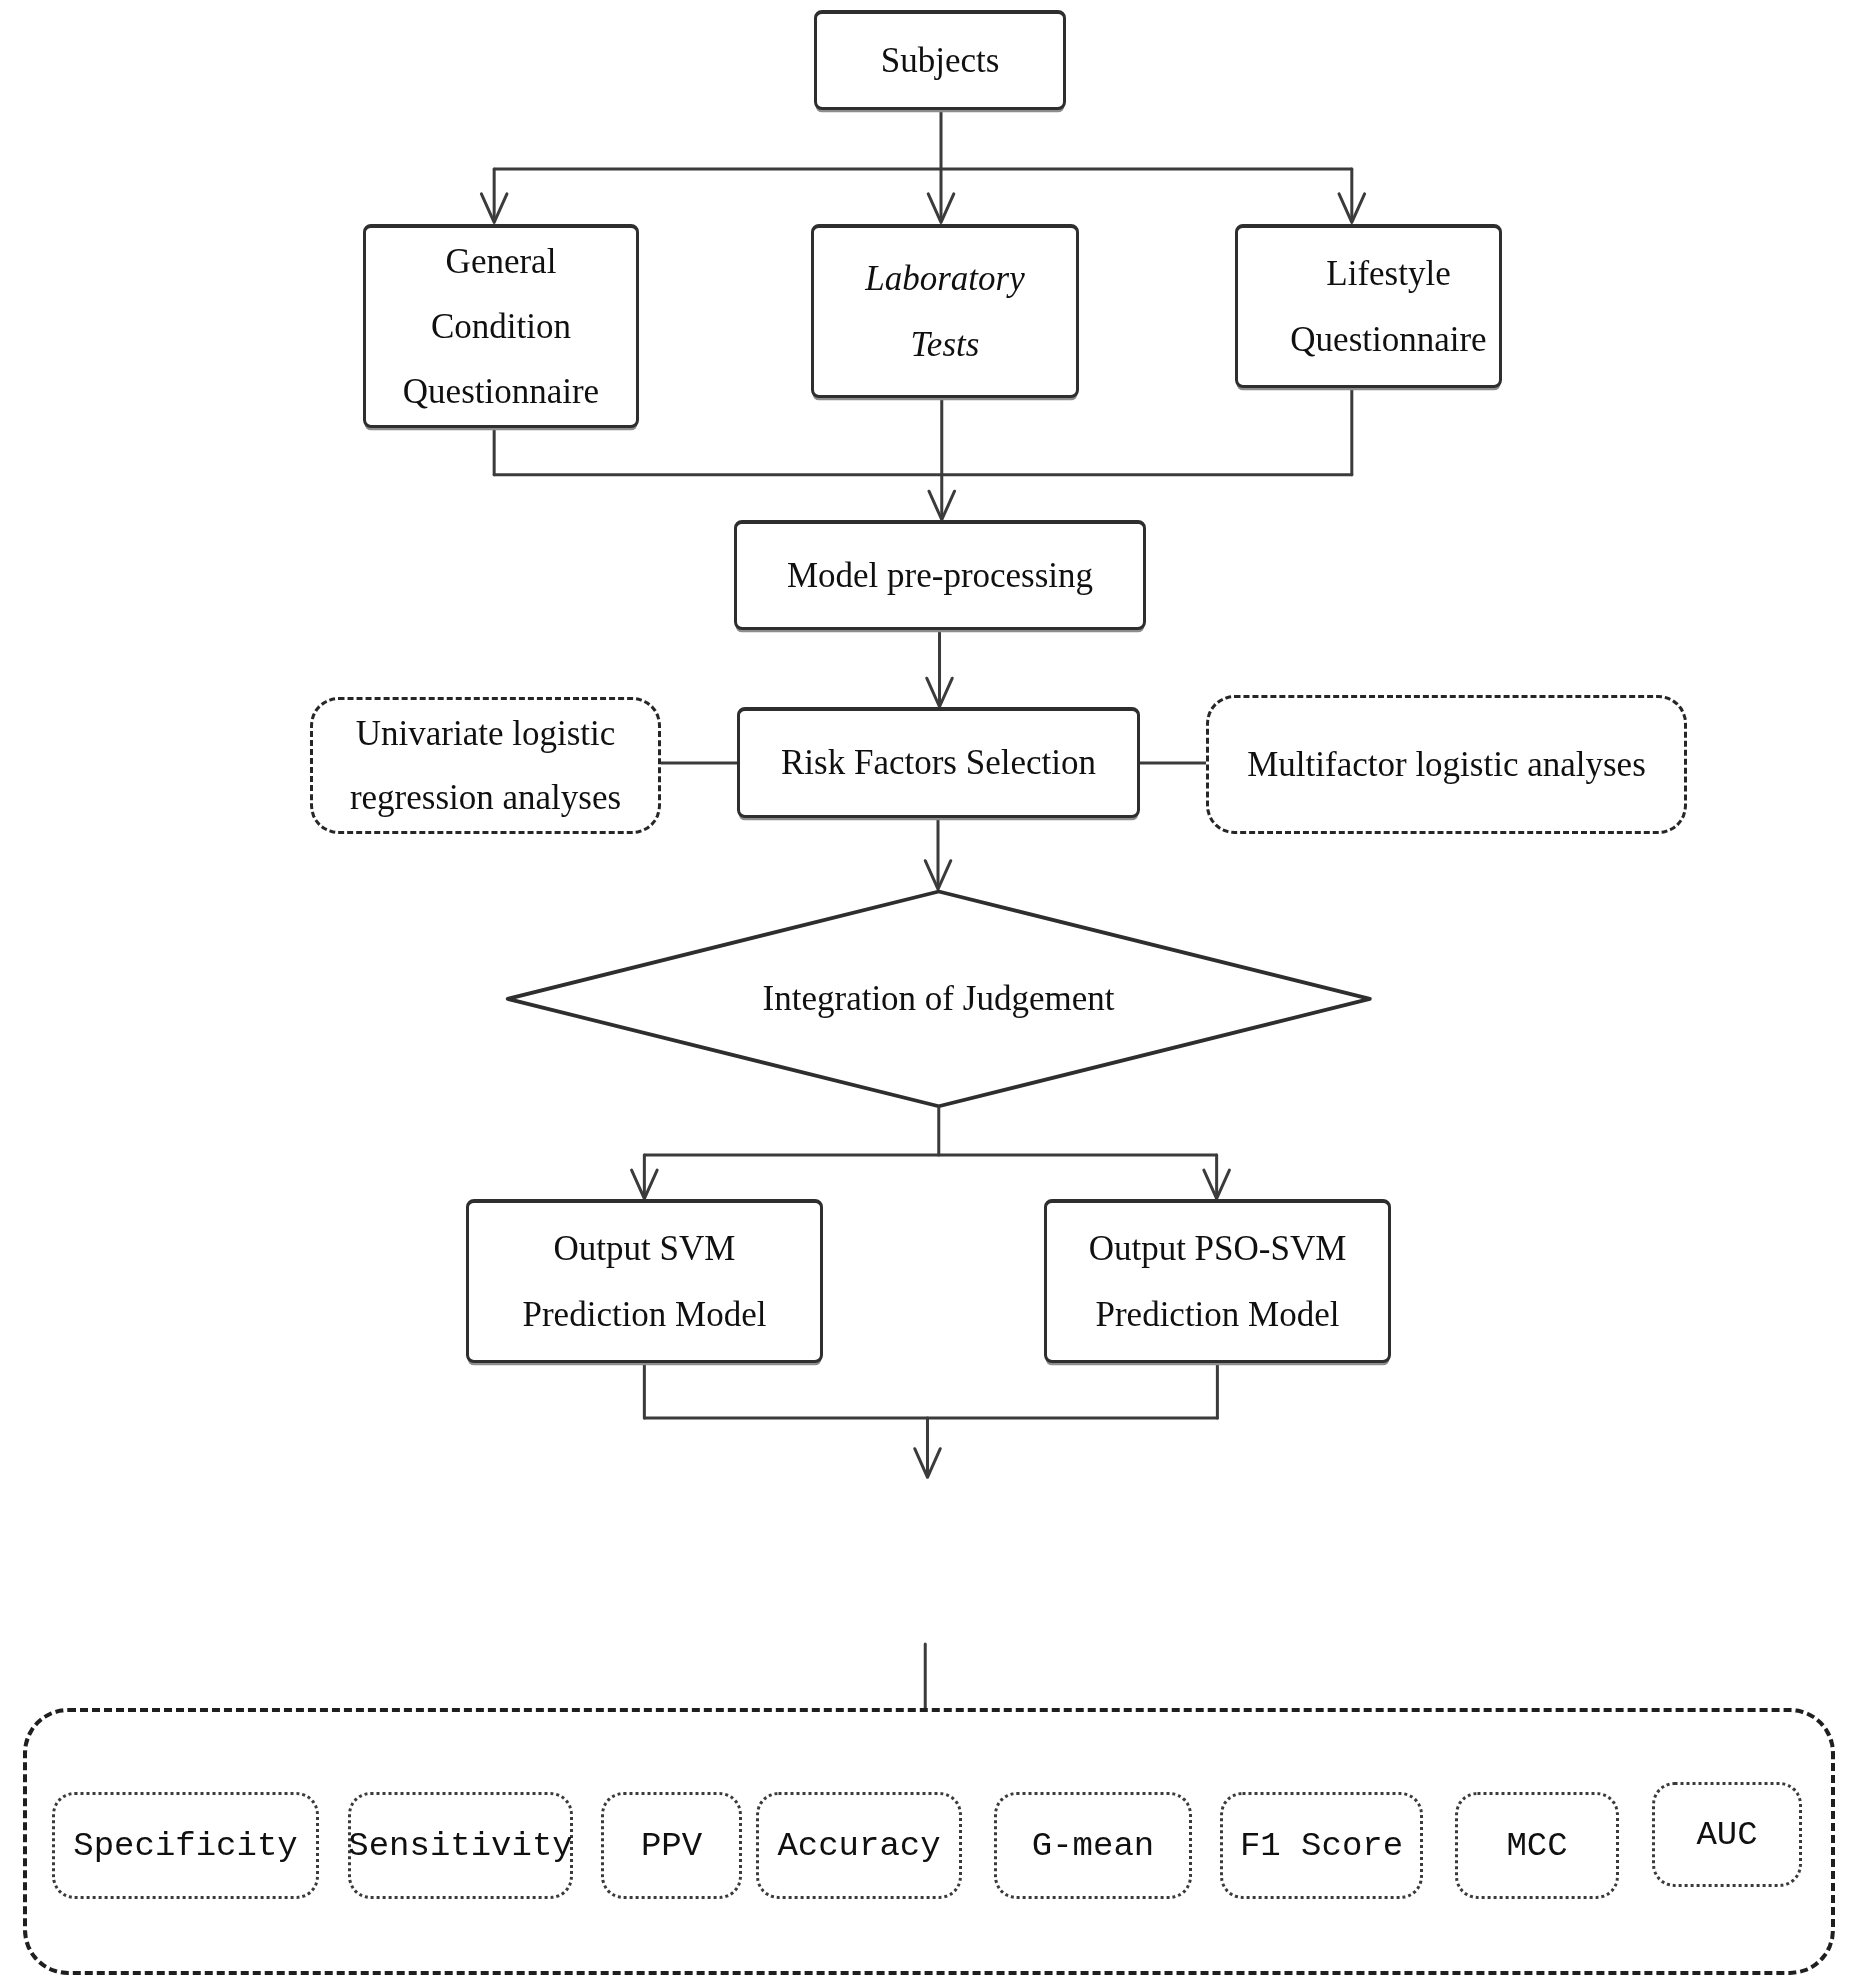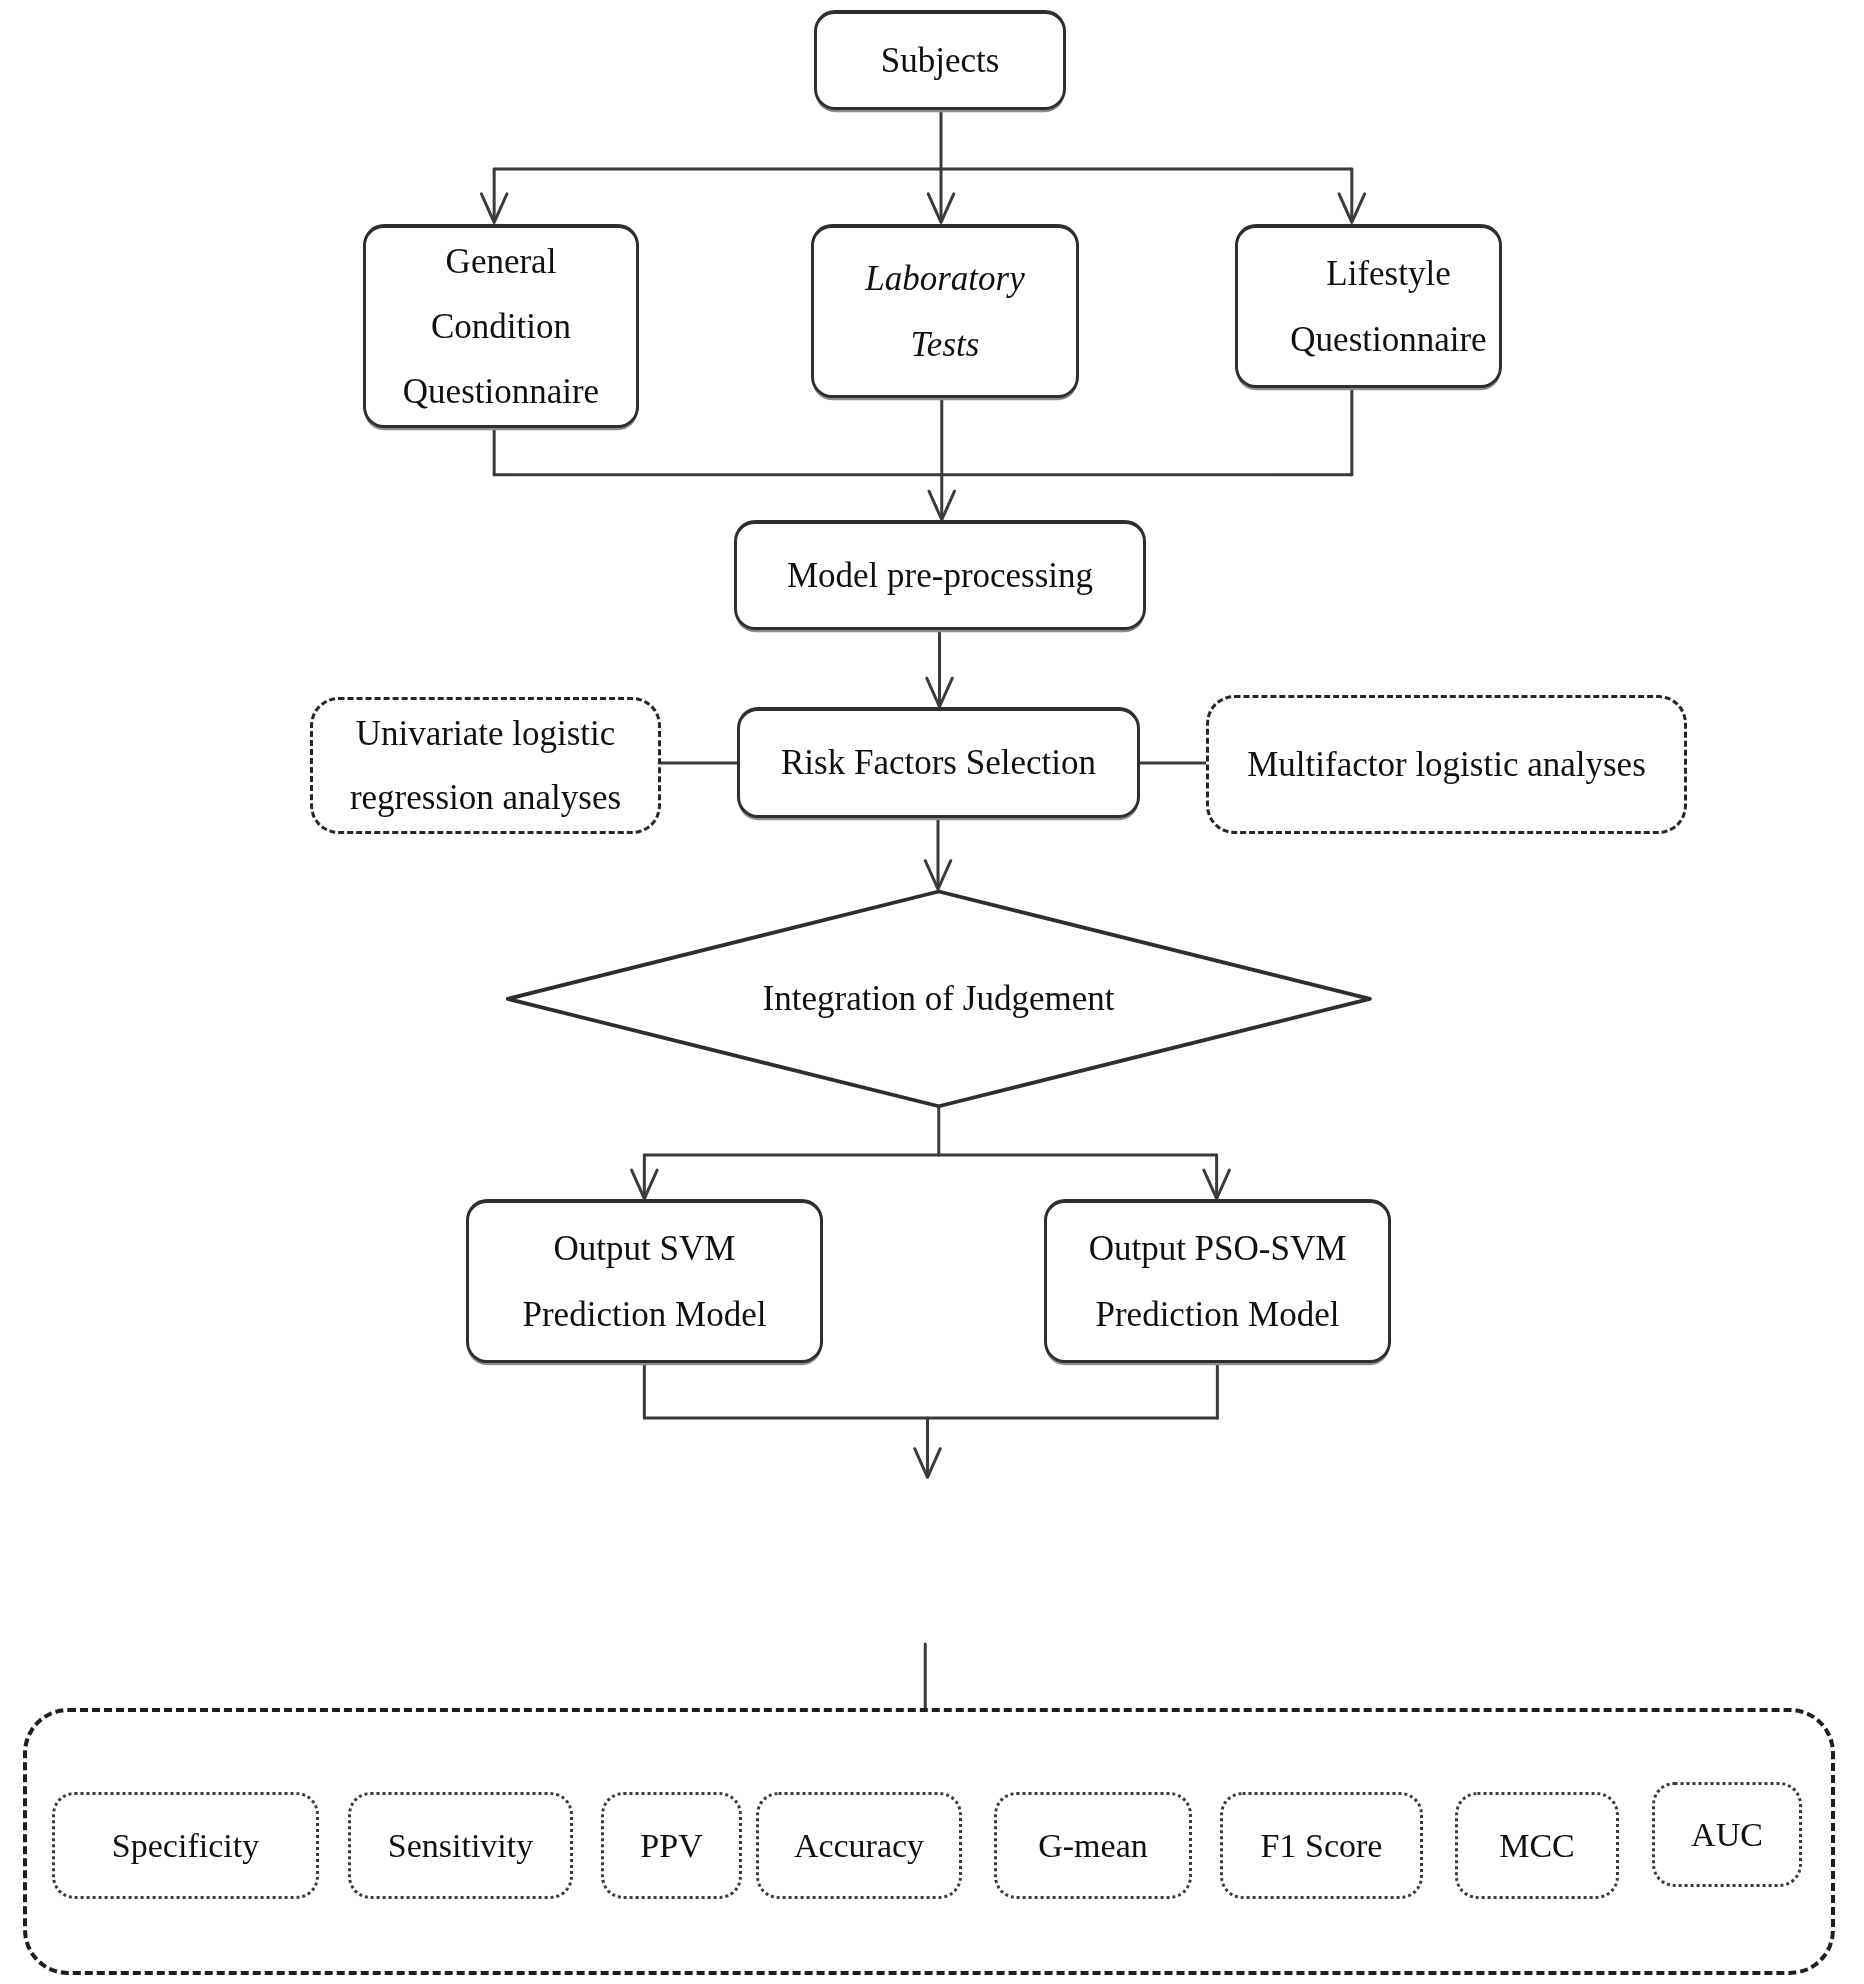--- a/index.html
+++ b/index.html
@@ -29,21 +29,21 @@
     fill: #ffffff;
     stroke: var(--border, #2e2e2e);
     stroke-width: 5;
   }
   .node {
     position: absolute;
     box-sizing: border-box;
     background: #ffffff;
     border: 3px solid var(--border, #2e2e2e);
     border-top-width: 4.5px;
-    border-radius: 21px;
+    border-radius: 8px;
     box-shadow: 0 3.8px 0 -1.5px var(--shadow, #8d8d8d);
     display: flex;
     align-items: center;
     justify-content: center;
     text-align: center;
     font-size: 35px;
     line-height: 1.86;
     white-space: pre-line;
   }
   .dashed-node {
@@ -79,20 +79,21 @@
     position: absolute;
     box-sizing: border-box;
     background: #ffffff;
     border: 3.8px dotted #3a3a3a;
     border-radius: 22.5px;
     display: flex;
     align-items: center;
     justify-content: center;
     text-align: center;
     font-size: 34px;
+    font-family: Liberation Mono, monospace;
   }
 </style>
 </head>
 <body>
 
 <div id="canvas">
 
   <svg id="connector-layer" viewBox="0 0 2482 2643" xmlns="http://www.w3.org/2000/svg">
 
     <path d="M1253 146 V293"></path>

